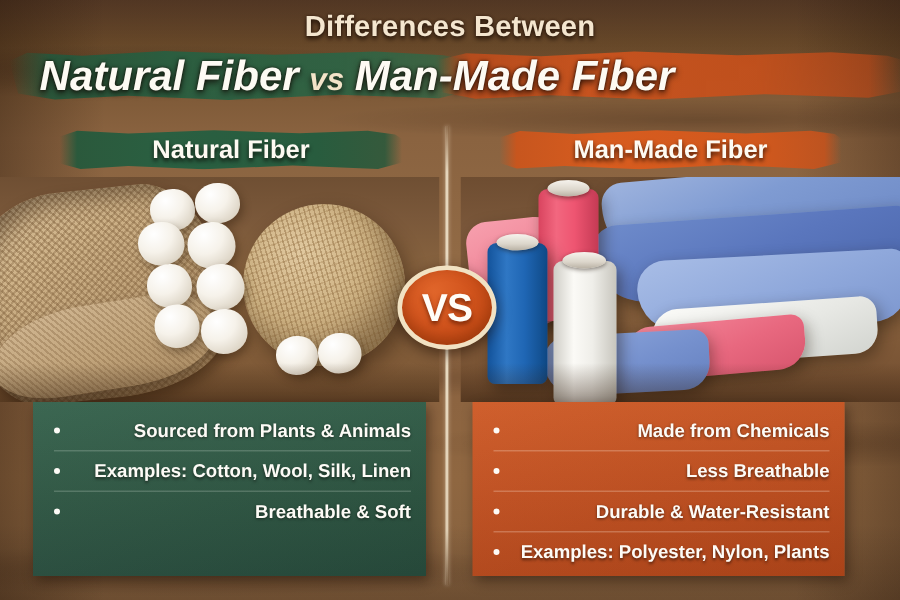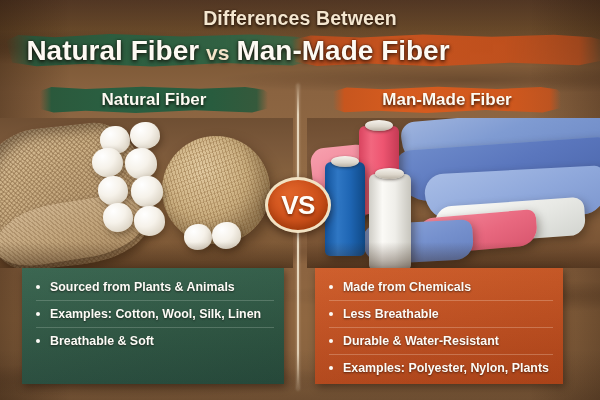--- a/index.html
+++ b/index.html
@@ -116,20 +116,21 @@
   .title-main {
     position: absolute;
     left: 0; top: 32px;
     width: 476px;
     text-align: center;
     font-size: 28px;
     font-weight: bold;
     line-height: 37px;
     white-space: nowrap;
     font-family: "Liberation Sans", sans-serif;
+    font-style: italic;
   }
   .title-main .part {
     color: #fdfaf3;
     text-shadow: 0 2px 4px rgba(15,5,0,0.8), 0 0 2px rgba(20,8,0,0.7);
     padding: 0 3px;
   }
   .title-main .vs-word {
     color: #f3e4c9;
     font-size: 21px;
     text-shadow: 0 2px 4px rgba(15,5,0,0.8);
@@ -316,20 +317,21 @@
   .panel-orange {
     left: 315px; width: 248px;
     background:
       linear-gradient(160deg, rgba(255,255,255,0.05), rgba(0,0,0,0.10)),
       linear-gradient(180deg, #cd5722 0%, #c44f1e 55%, #bc4a1b 100%);
   }
   .panel ul {
     list-style: none;
     margin: 0;
     padding: 0;
+    text-align: right;
   }
   .panel li {
     position: relative;
     padding: 0 0 0 14px;
     height: 26px;
     line-height: 26px;
     font-size: 12.4px;
     font-weight: bold;
     color: #fdfbf6;
     white-space: nowrap;

